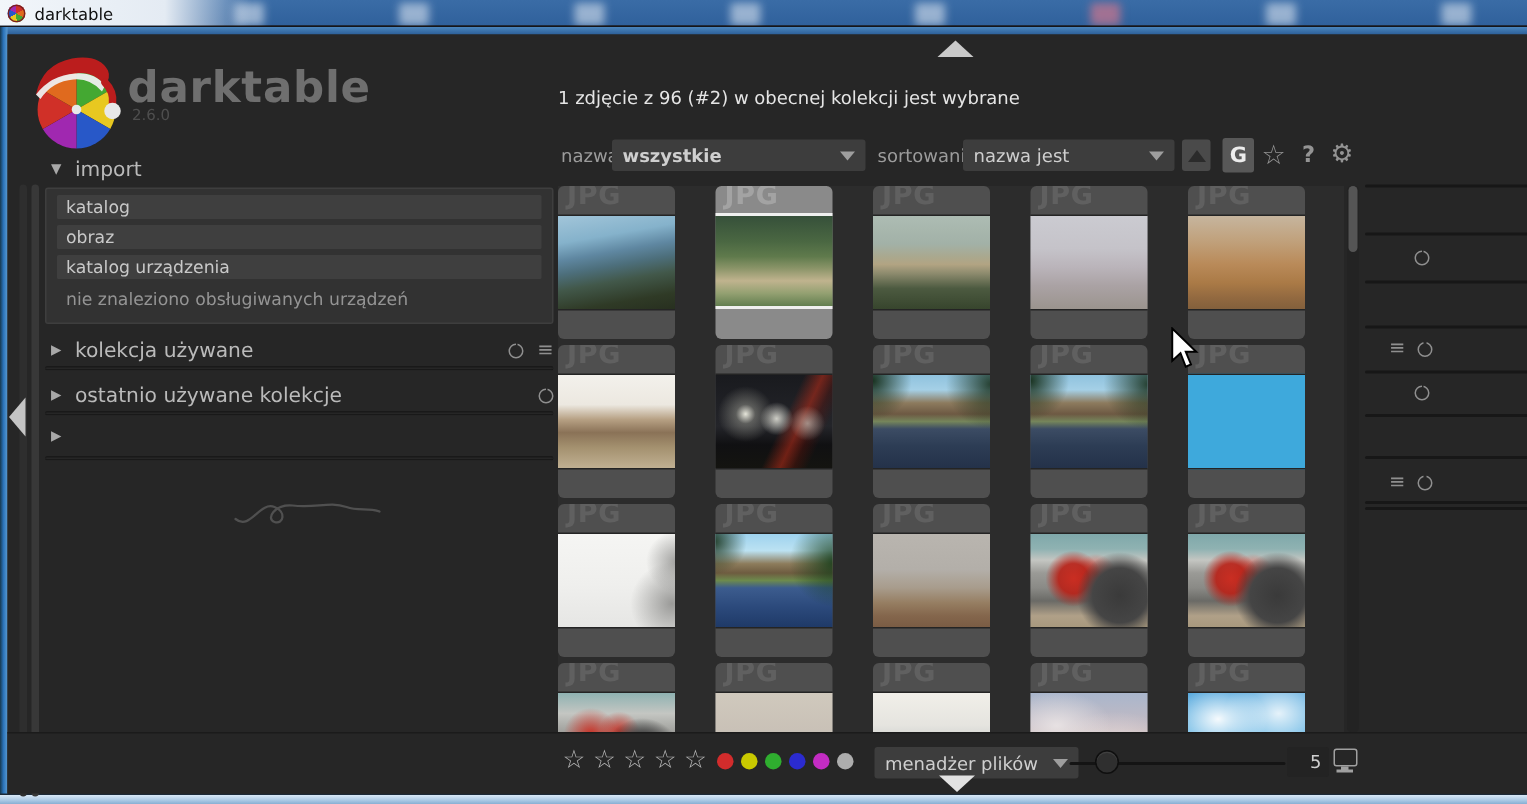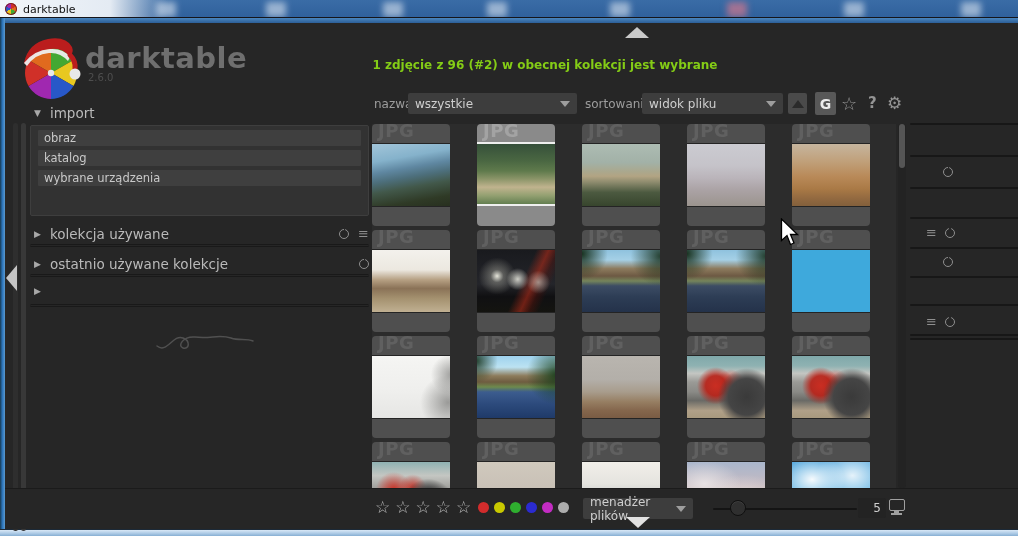--- a/index.html
+++ b/index.html
@@ -30,21 +30,21 @@
     background:linear-gradient(180deg,#d9e8f6 0%,#aecbe6 55%,#87afd3 100%);
     border-top:1px solid #1c2a38; }
 
   
   .app { position:absolute; left:5px; top:23px; width:1013px; height:506px; background:#262626; color:#b5b5b5; }
   .abs { position:absolute; }
 
   
   .logo-name { font-size:29px; font-weight:bold; color:#6f6f6f; letter-spacing:0.5px; }
   .logo-version { font-size:10px; color:#4e4e4e; }
-  .status-text { font-size:12px; color:#84cc16; text-align:center; white-space:nowrap;font-weight:bold; }
+  .status-text { font-size:12px; color:#e5e5e5; white-space:nowrap; }
   .views { font-size:19px; white-space:nowrap; overflow:hidden; }
   .views .active { color:#d4d4d4; }
   .views .sep { color:#5a5a5a; padding:0 10px; }
   .toggle-up { width:0; height:0; border-left:12px solid transparent; border-right:12px solid transparent;
     border-bottom:11px solid #c9c9c9; }
   .toggle-down { width:0; height:0; border-left:12px solid transparent; border-right:12px solid transparent;
     border-top:11px solid #e2e2e2; }
 
   
   .fb-label { font-size:12px; color:#9c9c9c; }
@@ -155,27 +155,27 @@
     </svg>
     <div class="abs logo-name" style="left:80px; top:18px;">darktable</div>
     <div class="abs logo-version" style="left:83px; top:49px;">2.6.0</div>
 
     <div class="abs toggle-up" style="left:620px; top:4px;"></div>
 
     <div class="abs status-text" style="left:367px; top:35px; width:346px;">1 zdjęcie z 96 (#2) w obecnej kolekcji jest wybrane</div>
 
 
     <div class="abs fb-label" style="left:369px; top:74px;">nazwa</div>
-    <div class="abs dropdown" style="left:403px; top:70px; width:169px;">
+    <div class="abs dropdown" style="left:403px; top:70px; width:169px;font-weight:bold;">
       <span>wszystkie</span>
       <span class="caret"></span>
     </div>
     <div class="abs fb-label" style="left:580px; top:74px;">sortowanie</div>
     <div class="abs dropdown" style="left:637px; top:70px; width:141px;">
-      <span>widok pliku</span>
+      <span>nazwa jest</span>
       <span class="caret"></span>
     </div>
     <div class="abs btn-sq" style="left:783px; top:70px; width:19px; height:21px;">
       <span class="asc-tri"></span>
     </div>
     <div class="abs g-btn" style="left:810px; top:69px; width:21px; height:23px;">
         <span>G</span>
       </div>
     <div class="abs tool-glyph" style="left:836px; top:70px; font-size:18px;">☆</div>
     <div class="abs tool-glyph" style="left:863px; top:71px; font-size:15px; font-weight:bold;">?</div>
@@ -183,23 +183,24 @@
 
     <div class="gutter-a"></div>
     <div class="gutter-b"></div>
     <div class="abs collapse-left" style="left:1px; top:242px;"></div>
 
     <div class="abs panel-header" style="left:29px; top:82px; width:335px;">
       <span class="tri-glyph">▼</span>
       <span>import</span>
     </div>
     <div class="abs import-box" style="left:25px; top:102px; width:339px; height:91px;">
+      <div class="import-btn">katalog</div>
       <div class="import-btn">obraz</div>
-      <div class="import-btn">katalog</div>
-      <div class="import-btn">wybrane urządzenia</div>
+      <div class="import-btn">katalog urządzenia</div>
+      <div class="import-note">nie znaleziono obsługiwanych urządzeń</div>
     </div>
 
     <div class="abs panel-header" style="left:29px; top:203px; width:335px;">
       <span class="tri-glyph">▶</span>
       <span>kolekcja używane</span>
       <span class="hdr-icons">
         <span class="icon-reset"></span>
         <span class="icon-presets">≡</span>
       </span>
     </div>
@@ -344,21 +345,21 @@
         <span>☆</span>
       </div>
       <div class="clabels" style="left:473px; top:13px;">
         <span class="clabel" style="background:#d22c2c"></span>
         <span class="clabel" style="background:#c9c900"></span>
         <span class="clabel" style="background:#2fae2f"></span>
         <span class="clabel" style="background:#2b2bd0"></span>
         <span class="clabel" style="background:#c32cc3"></span>
         <span class="clabel" style="background:#adadad"></span>
       </div>
-      <div class="dropdown abs" style="left:578px; top:9px; width:110px;">
+      <div class="dropdown abs" style="left:578px; top:9px; width:136px;">
         <span>menadżer plików</span>
         <span class="caret"></span>
       </div>
       <div class="slider-track" style="left:708px; top:19px; width:144px;"></div>
       <div class="slider-handle" style="left:725px; top:11px;"></div>
       <div class="zoom-box" style="left:853px; top:9px;">5</div>
       <div class="icon-monitor" style="left:884px; top:10px;"></div>
       <div class="toggle-down abs" style="left:621px; top:28px;"></div>
     </div>
   </div>

